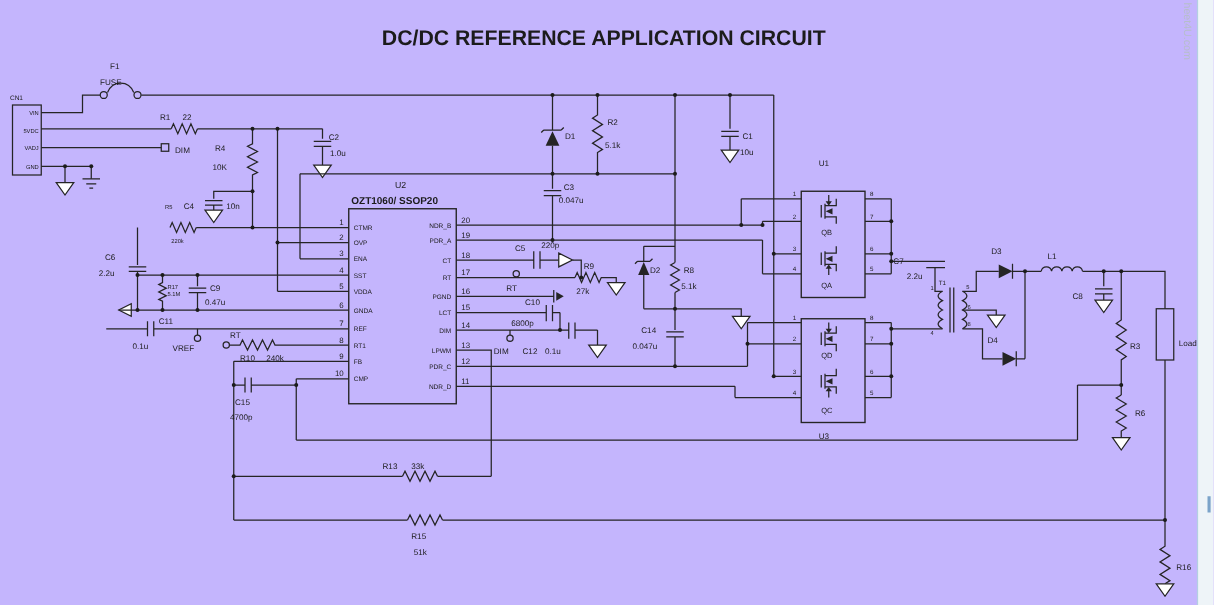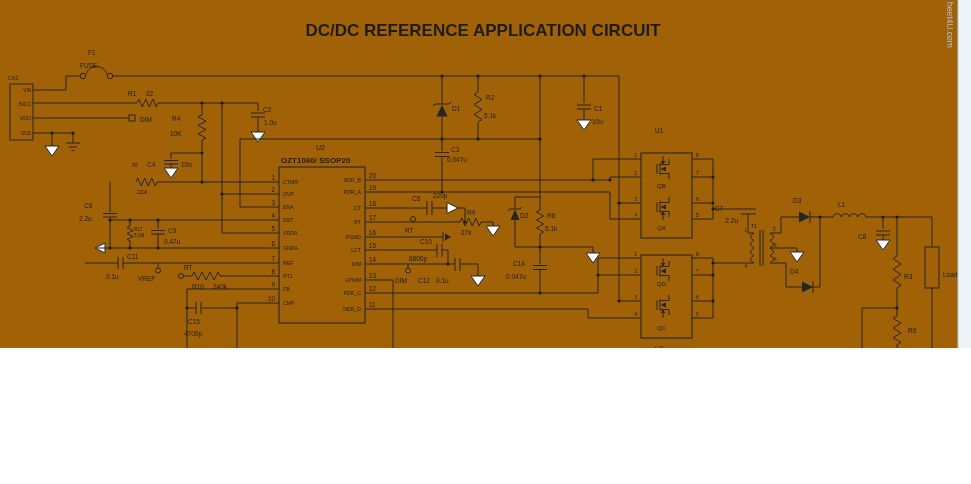--- a/index.html
+++ b/index.html
@@ -1,16 +1,16 @@
 <!DOCTYPE html>
 <html><head>
 <meta charset="utf-8">
 <style>
   html,body{margin:0;padding:0;background:#ffffff;}
-  #stage{width:971px;height:348px;position:relative;background:#a16207;overflow:hidden;
+  #stage{width:971px;height:484px;position:relative;background:#c4b5fd;overflow:hidden;
          font-family:"Liberation Sans","DejaVu Sans",sans-serif;}
   svg{display:block;}
   text{fill:#1c1c1c;font-family:"Liberation Sans","DejaVu Sans",sans-serif;}
   .wire{stroke:#252525;stroke-width:1;fill:none;}
   .thick{stroke:#252525;stroke-width:1.1;fill:none;}
   .comp{stroke:#252525;stroke-width:1;fill:none;}
   .fillb{fill:#252525;stroke:none;}
   .hollow{fill:#ffffff;stroke:#252525;stroke-width:1;}
   .dot{fill:#1c1c1c;}
   .t-title{font-size:17px;font-weight:bold;}

